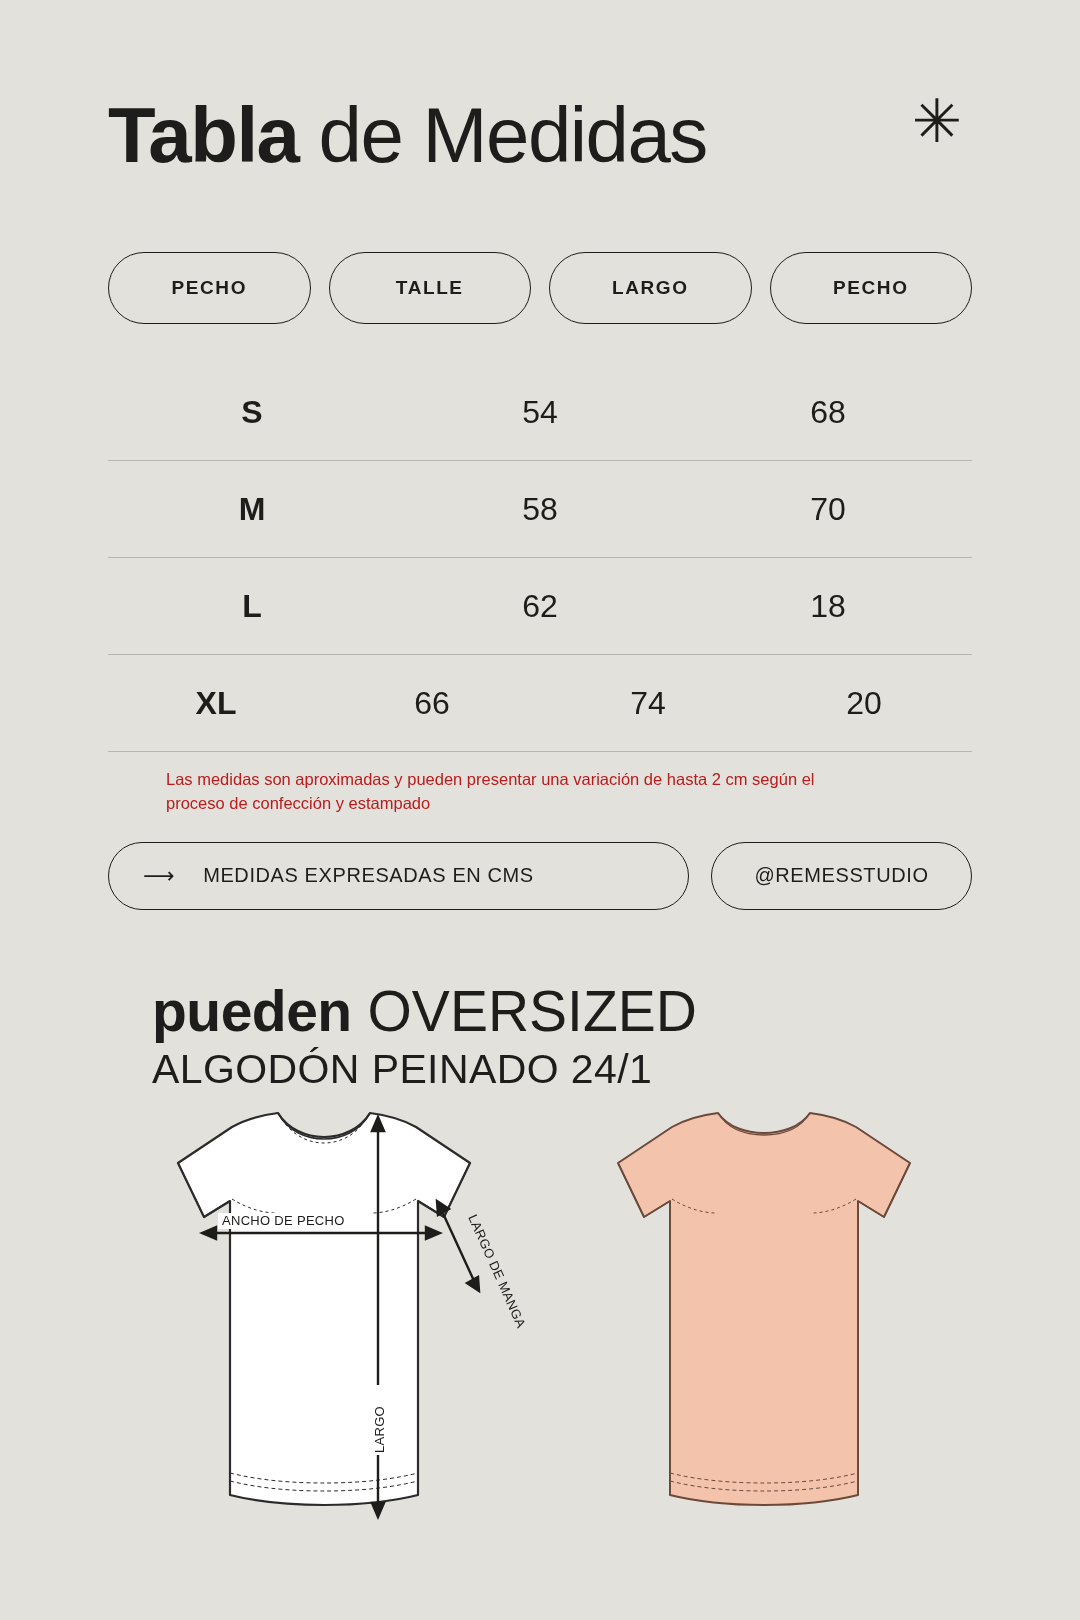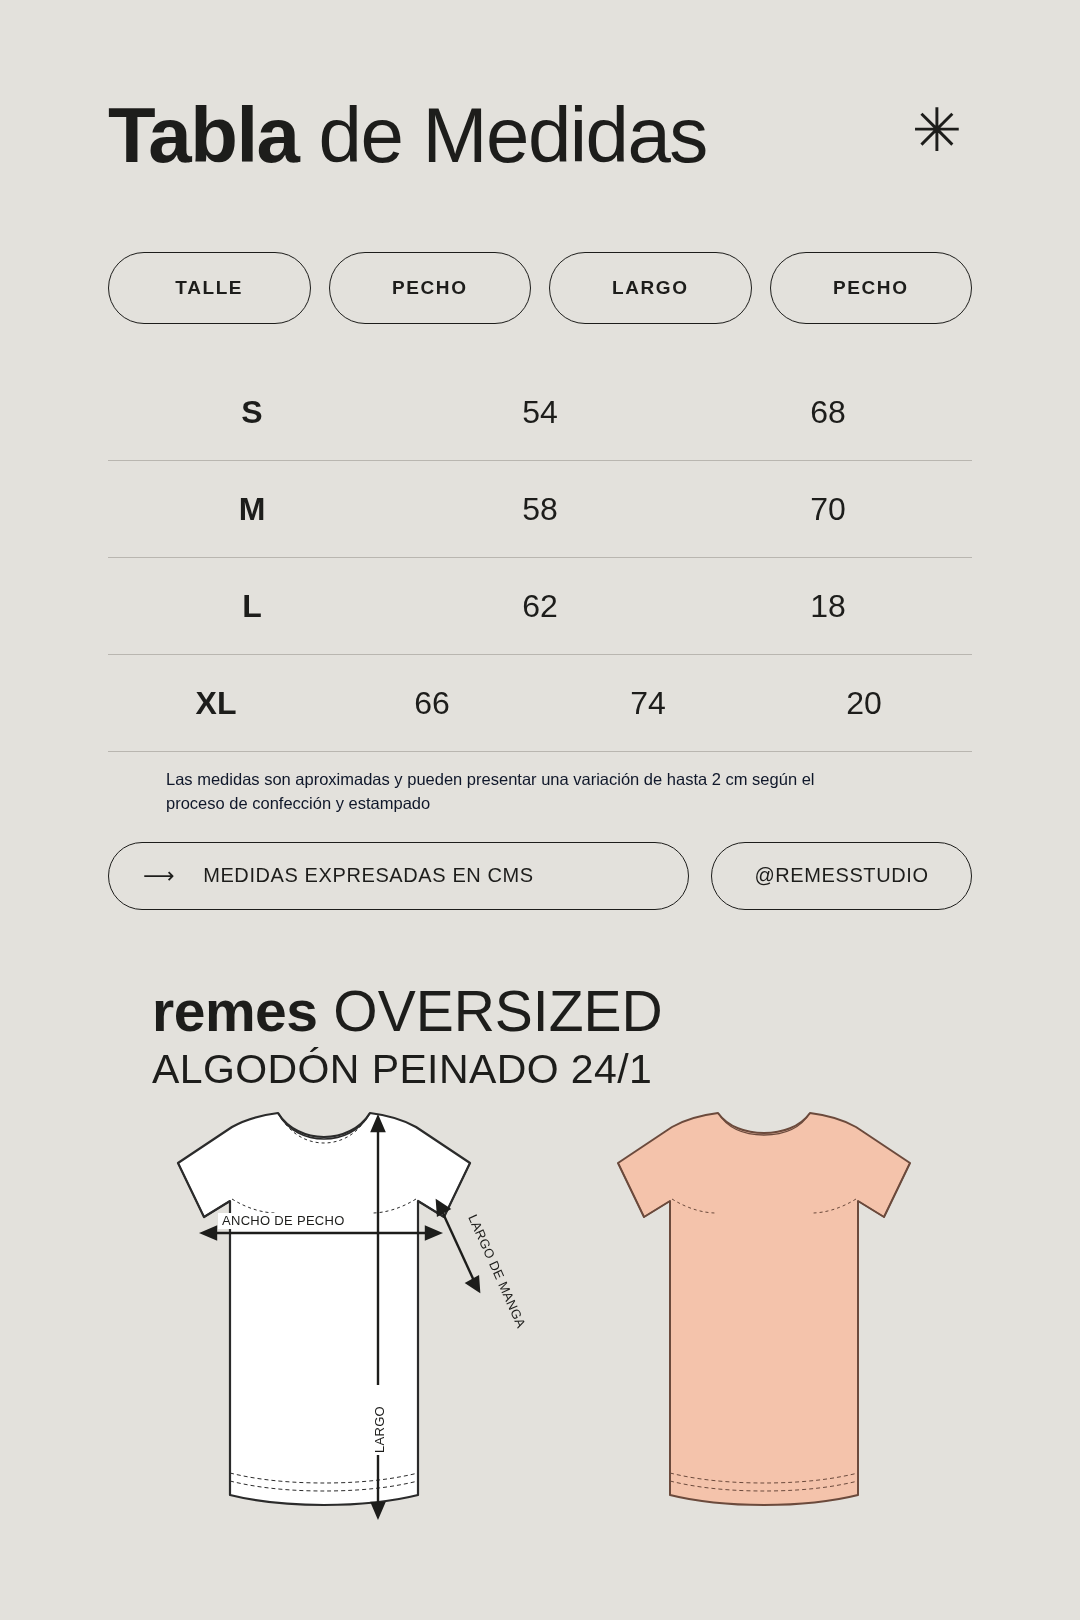--- a/index.html
+++ b/index.html
@@ -19,21 +19,21 @@
     position: relative;
     width: 1080px;
     height: 1620px;
     box-sizing: border-box;
     padding: 0 108px;
   }
 
   
   .title-row {
     display: flex;
-    align-items: center;
+    align-items: flex-start;
     justify-content: space-between;
     padding-top: 96px;
   }
   .title {
     font-size: 78px;
     line-height: 1;
     letter-spacing: -1.5px;
     white-space: nowrap;
   }
   .title .bold {
@@ -89,21 +89,21 @@
     font-weight: 700;
   }
 
   
   .note {
     margin-top: 16px;
     padding-left: 58px;
     font-size: 16.5px;
     line-height: 1.45;
     max-width: 680px;
-    color: #0f172a;
+    color: #b91c1c;
   }
 
   
   .bottom-row {
     display: flex;
     gap: 22px;
     margin-top: 26px;
   }
   .wide-pill {
     height: 66px;
@@ -172,22 +172,22 @@
 <div class="page">
 
   <div class="title-row">
     <div class="title">
       <span class="bold">Tabla</span><span class="light"> de Medidas</span>
     </div>
     <div class="asterisk">✳</div>
   </div>
 
   <div class="pill-row">
+    <div class="pill">PECHO</div>
     <div class="pill">TALLE</div>
-    <div class="pill">PECHO</div>
     <div class="pill">LARGO</div>
     <div class="pill">PECHO</div>
   </div>
 
   <div class="table">
     <div class="trow">
       <div class="cell size">S</div>
       <div class="cell">54</div>
       <div class="cell">68</div>
     </div>
@@ -216,21 +216,21 @@
       <span class="arrow-ico">⟶</span>
       <span>MEDIDAS EXPRESADAS EN CMS</span>
     </div>
     <div class="wide-pill right">
       <span>@REMESSTUDIO</span>
     </div>
   </div>
 
   <div class="brand">
     <div class="brand-line">
-      <span class="b">remes</span><span class="l"> OVERSIZED</span>
+      <span class="b">pueden</span><span class="l"> OVERSIZED</span>
     </div>
     <div class="brand-sub">ALGODÓN PEINADO 24/1</div>
   </div>
 
   <svg class="shirts" viewBox="0 0 1080 420">
 
     <g fill="#ffffff" stroke="#2b2b2b" stroke-width="2.2" stroke-linejoin="round">
       <path d="M232 22
                C246 14 262 10 278 8
                C288 24 306 32 324 32

